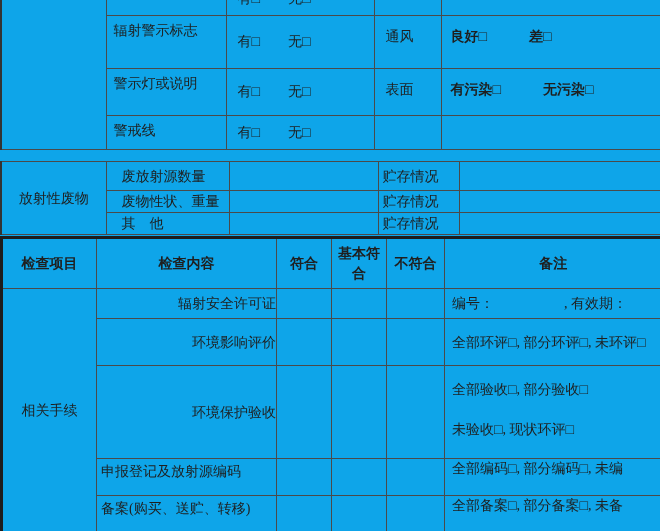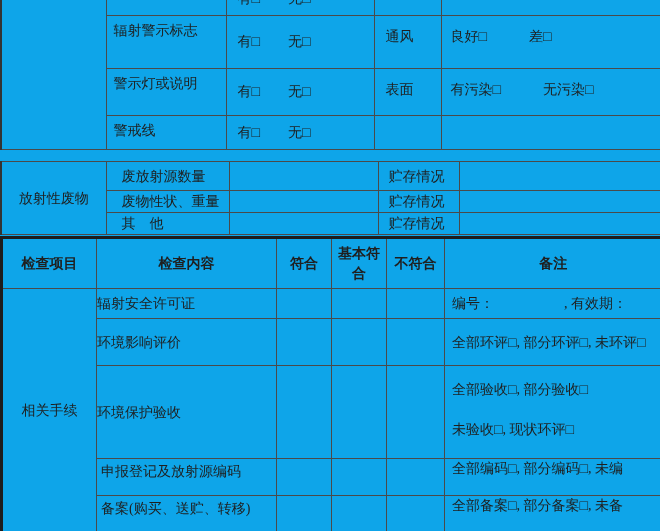--- a/index.html
+++ b/index.html
@@ -15,30 +15,30 @@
   .bl2{border-left:2px solid #333;}
   .bl3{border-left:3px solid #1d1d1d;}
   .nr{border-right:none;}
   .nt{border-top:none;}
   .bt2{border-top:3px solid #1d1d1d;}
   .bb3{border-bottom:3px solid #1d1d1d;}
   
   .lbl{vertical-align:top;padding:5px 2px 0 7px;}
   .opt{padding-left:11px;margin-left:18px;}
   .sub{vertical-align:top;padding:11px 2px 0 11px;}
-  .opt2{vertical-align:top;padding:11px 0 0 9px;}
+  .opt2{vertical-align:top;padding:11px 0 0 9px;font-weight:bold;}
   .cut{vertical-align:top;}
   .cut span{display:block;margin-top:-9px;line-height:16px;}
   .grp{text-align:center;}
   .wlbl{padding-left:15px;}
-  .stor{padding-left:10px;margin-top:15px;}
+  .stor{padding-left:4px;margin-top:15px;}
   
   .hdr{font-weight:bold;text-align:center;line-height:20px;padding:0 2px;}
   .hdr-narrow{padding:0 6px;}
-  .cnt{text-align:left;}
+  .cnt{text-align:right;}
   .cnt-left{text-align:left;vertical-align:top;padding:3px 0 0 4px;}
   .rmk{padding-left:7px;padding-right:14px;}
   .rmk-mid{vertical-align:middle;}
   .rmk-two{vertical-align:top;padding-top:14px;}
   .rmk-two .rl{display:block;}
   .rmk-two .rl + .rl{margin-top:21px;}
   .rmk-bottom{vertical-align:bottom;padding-bottom:17px;}
 </style>
 </head>
 <body>

